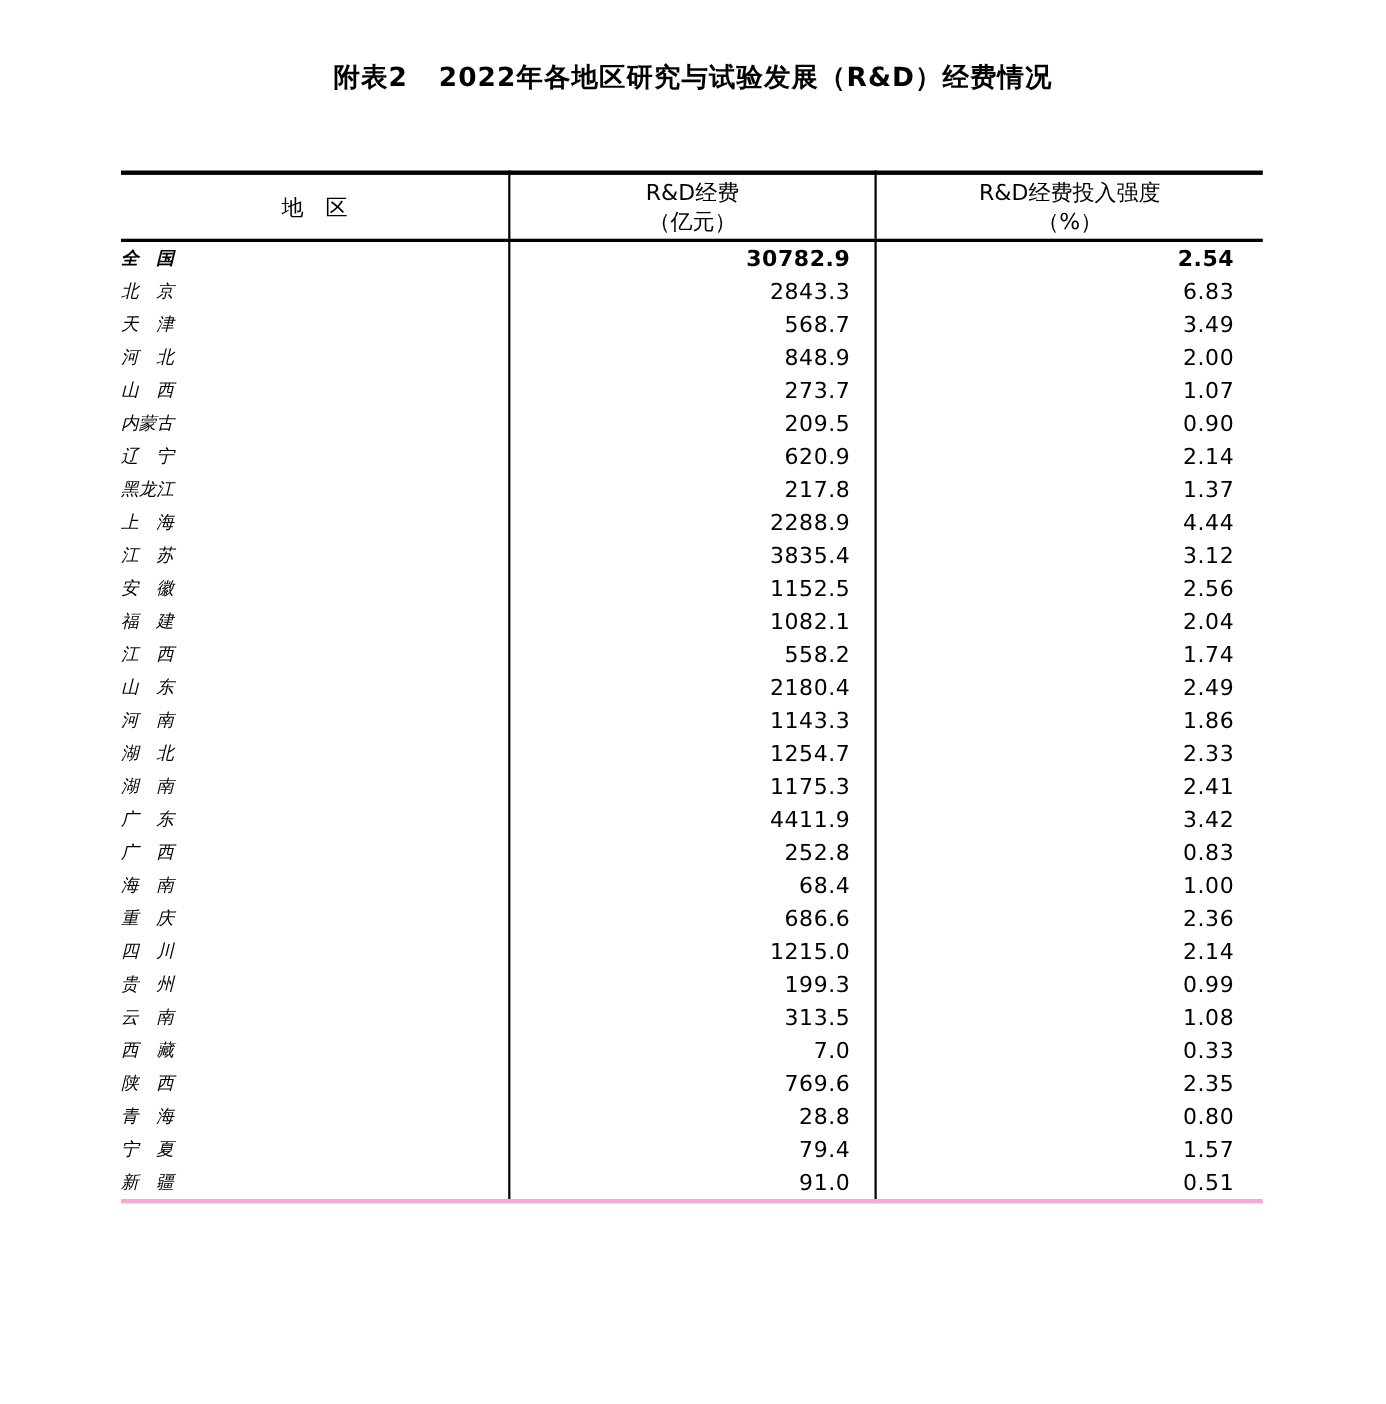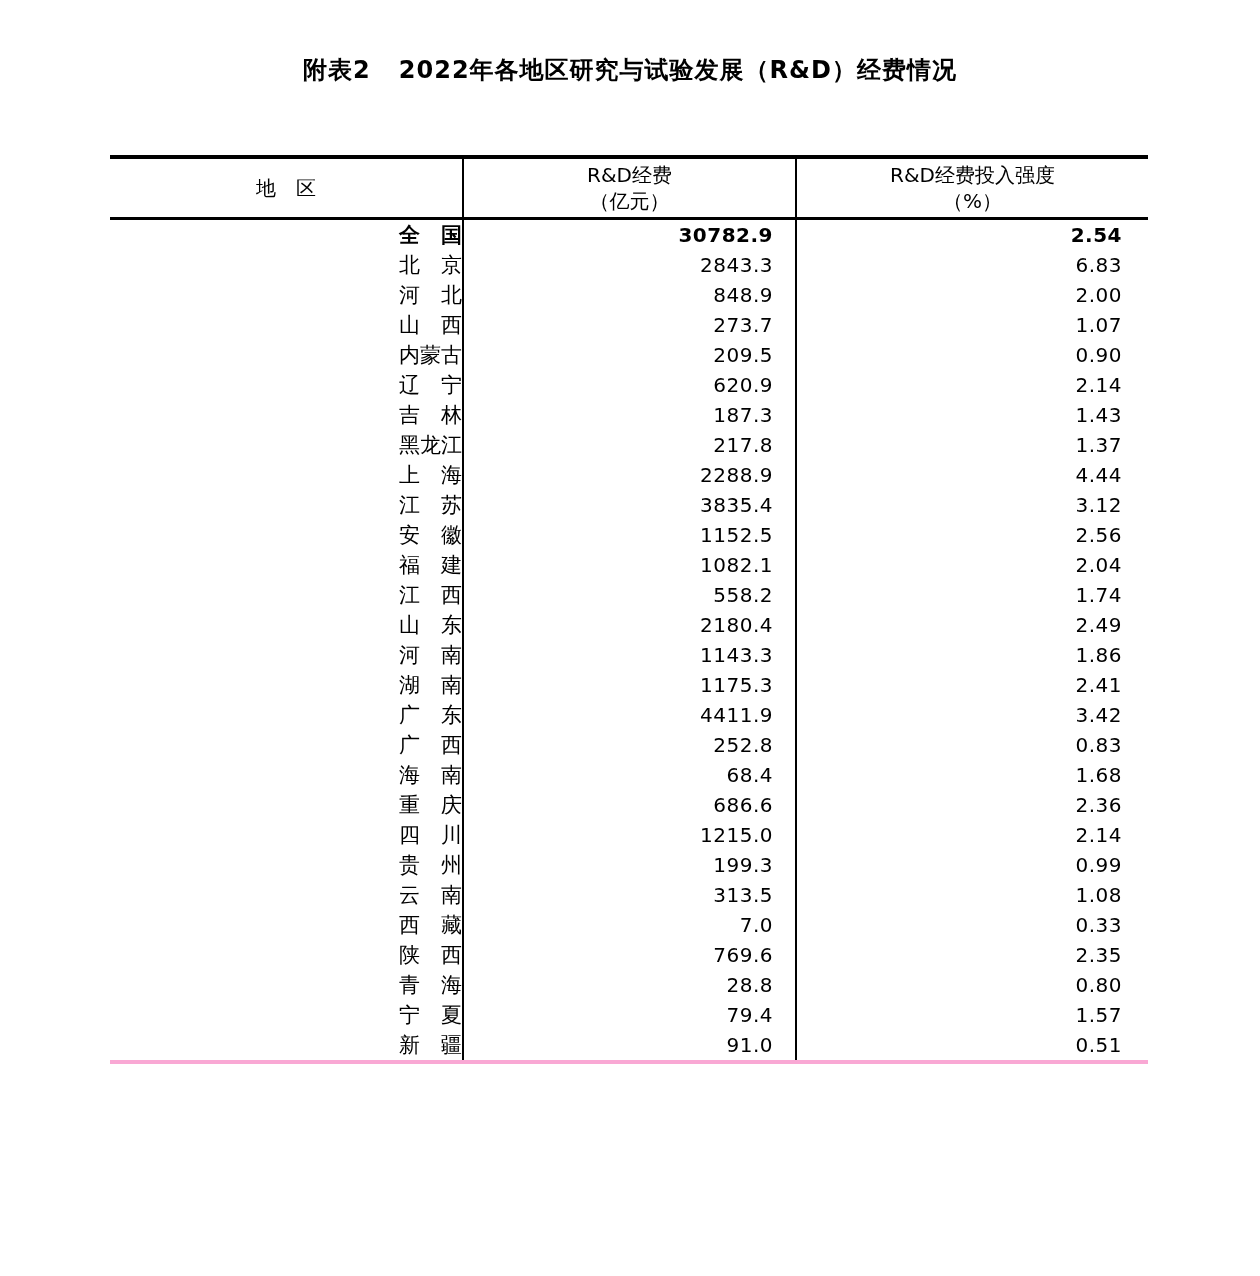--- a/index.html
+++ b/index.html
@@ -54,22 +54,23 @@
   }
   thead .hdr-line { display: block; }
 
   tbody td {
     height: 30px;
     font-size: 20px;
     line-height: 30px;
     white-space: nowrap;
   }
   td.region-cell {
-    text-align: right;
-    font-size: 21px;
+    text-align: left;
+    font-size: 16px;
+    font-style: italic;
   }
   td.num-cell {
     text-align: right;
     letter-spacing: 0.5px;
   }
   td.expenditure-cell { padding-right: 22px; }
   td.intensity-cell   { padding-right: 26px; }
 
   tr.bold td { font-weight: bold; }
 </style>
@@ -106,45 +107,45 @@
     <td class="region-cell v-line-r">全　国</td>
     <td class="num-cell expenditure-cell v-line-r">30782.9</td>
     <td class="num-cell intensity-cell">2.54</td>
   </tr>
       <tr>
     <td class="region-cell v-line-r">北　京</td>
     <td class="num-cell expenditure-cell v-line-r">2843.3</td>
     <td class="num-cell intensity-cell">6.83</td>
   </tr>
       <tr>
+    <td class="region-cell v-line-r">天　津</td>
+    <td class="num-cell expenditure-cell v-line-r">568.7</td>
+    <td class="num-cell intensity-cell">3.49</td>
+  </tr>
+      <tr>
     <td class="region-cell v-line-r">河　北</td>
     <td class="num-cell expenditure-cell v-line-r">848.9</td>
     <td class="num-cell intensity-cell">2.00</td>
   </tr>
       <tr>
     <td class="region-cell v-line-r">山　西</td>
     <td class="num-cell expenditure-cell v-line-r">273.7</td>
     <td class="num-cell intensity-cell">1.07</td>
   </tr>
       <tr>
     <td class="region-cell v-line-r">内蒙古</td>
     <td class="num-cell expenditure-cell v-line-r">209.5</td>
     <td class="num-cell intensity-cell">0.90</td>
   </tr>
       <tr>
     <td class="region-cell v-line-r">辽　宁</td>
     <td class="num-cell expenditure-cell v-line-r">620.9</td>
     <td class="num-cell intensity-cell">2.14</td>
   </tr>
       <tr>
-    <td class="region-cell v-line-r">吉　林</td>
-    <td class="num-cell expenditure-cell v-line-r">187.3</td>
-    <td class="num-cell intensity-cell">1.43</td>
-  </tr>
-      <tr>
     <td class="region-cell v-line-r">黑龙江</td>
     <td class="num-cell expenditure-cell v-line-r">217.8</td>
     <td class="num-cell intensity-cell">1.37</td>
   </tr>
       <tr>
     <td class="region-cell v-line-r">上　海</td>
     <td class="num-cell expenditure-cell v-line-r">2288.9</td>
     <td class="num-cell intensity-cell">4.44</td>
   </tr>
       <tr>
@@ -171,38 +172,43 @@
     <td class="region-cell v-line-r">山　东</td>
     <td class="num-cell expenditure-cell v-line-r">2180.4</td>
     <td class="num-cell intensity-cell">2.49</td>
   </tr>
       <tr>
     <td class="region-cell v-line-r">河　南</td>
     <td class="num-cell expenditure-cell v-line-r">1143.3</td>
     <td class="num-cell intensity-cell">1.86</td>
   </tr>
       <tr>
+    <td class="region-cell v-line-r">湖　北</td>
+    <td class="num-cell expenditure-cell v-line-r">1254.7</td>
+    <td class="num-cell intensity-cell">2.33</td>
+  </tr>
+      <tr>
     <td class="region-cell v-line-r">湖　南</td>
     <td class="num-cell expenditure-cell v-line-r">1175.3</td>
     <td class="num-cell intensity-cell">2.41</td>
   </tr>
       <tr>
     <td class="region-cell v-line-r">广　东</td>
     <td class="num-cell expenditure-cell v-line-r">4411.9</td>
     <td class="num-cell intensity-cell">3.42</td>
   </tr>
       <tr>
     <td class="region-cell v-line-r">广　西</td>
     <td class="num-cell expenditure-cell v-line-r">252.8</td>
     <td class="num-cell intensity-cell">0.83</td>
   </tr>
       <tr>
     <td class="region-cell v-line-r">海　南</td>
     <td class="num-cell expenditure-cell v-line-r">68.4</td>
-    <td class="num-cell intensity-cell">1.68</td>
+    <td class="num-cell intensity-cell">1.00</td>
   </tr>
       <tr>
     <td class="region-cell v-line-r">重　庆</td>
     <td class="num-cell expenditure-cell v-line-r">686.6</td>
     <td class="num-cell intensity-cell">2.36</td>
   </tr>
       <tr>
     <td class="region-cell v-line-r">四　川</td>
     <td class="num-cell expenditure-cell v-line-r">1215.0</td>
     <td class="num-cell intensity-cell">2.14</td>

